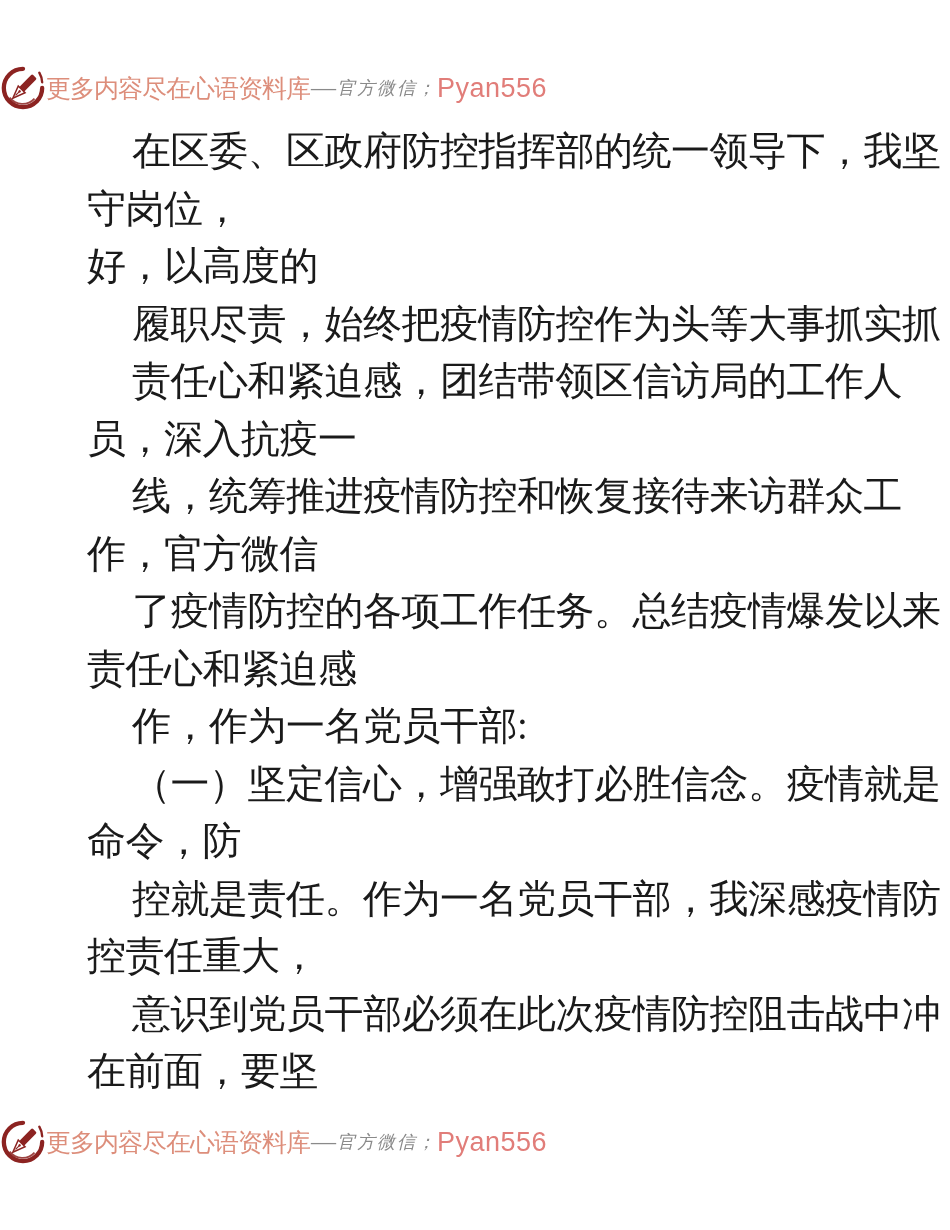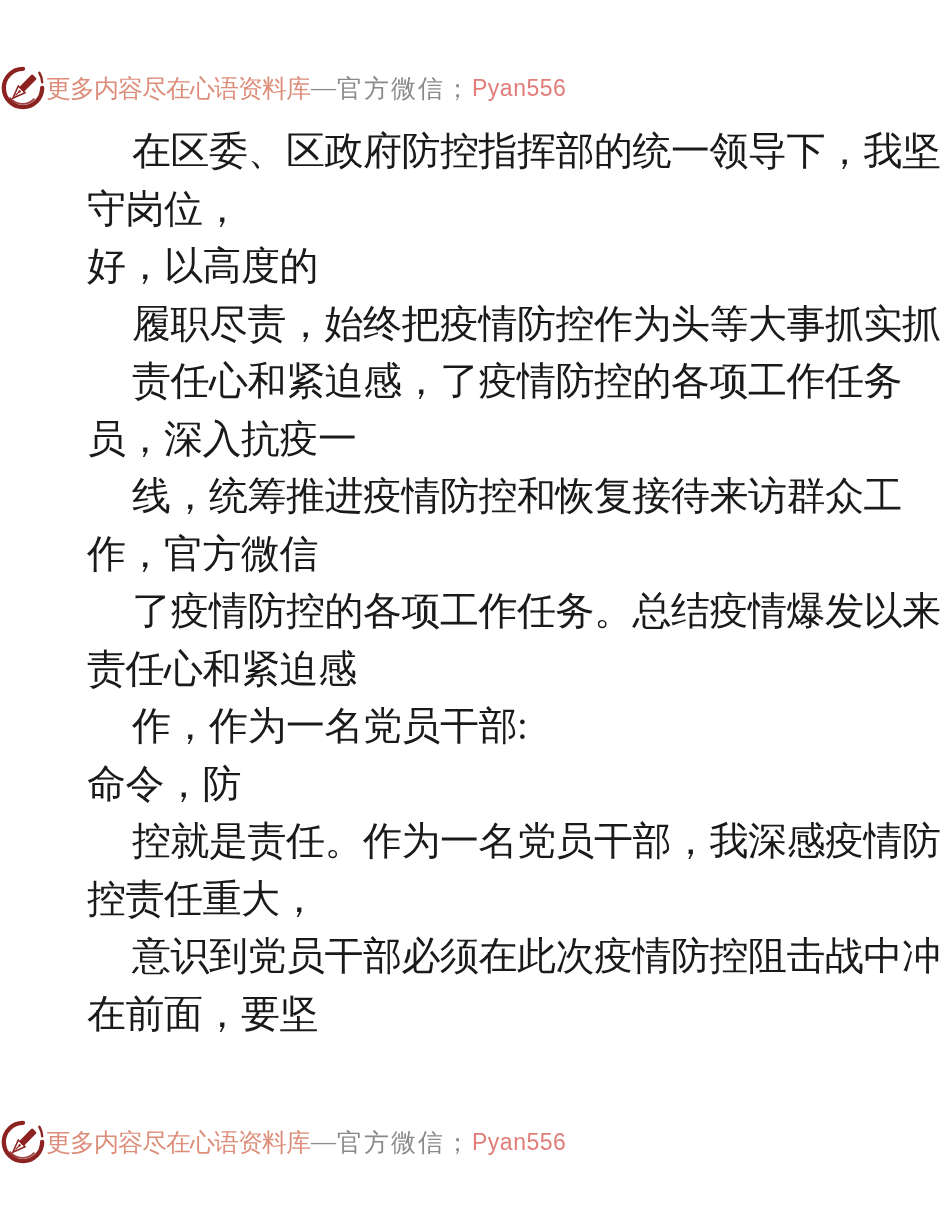--- a/index.html
+++ b/index.html
@@ -25,27 +25,27 @@
   .wm-footer{top:1116px;height:52px;}
   .wm-logo{width:46px;height:46px;flex:0 0 auto;}
   .wm-brand{
     color:var(--brand);
     font-size:25px;font-weight:400;letter-spacing:-1px;
     white-space:nowrap;
   }
   .wm-dash{color:var(--graytxt);font-size:25px;margin:0 1px;}
   .wm-label{
     color:var(--graytxt);
-    font-size:25px;letter-spacing:2px;
+    font-size:18px;font-style:italic;letter-spacing:2px;
     white-space:nowrap;
   }
   .wm-id{
     color:var(--idcol);
     font-family:"Liberation Sans","DejaVu Sans",sans-serif;
-    font-size:23px;letter-spacing:0.5px;
+    font-size:27px;letter-spacing:0.5px;
     white-space:nowrap;
   }
 
   
   .doc{
     position:absolute;left:87px;top:122px;width:790px;
     font-size:39px;line-height:57.5px;letter-spacing:-0.5px;
     color:#1a1a1a;
   }
   .line{white-space:nowrap;height:57.5px;overflow:visible;}
@@ -74,27 +74,28 @@
     <span class="wm-dash">—</span>
     <span class="wm-label">官方微信；</span>
     <span class="wm-id">Pyan556</span>
   </div>
 
   <div class="doc" style="color: rgb(26, 26, 26);">
       <div class="line indent">在区委、区政府防控指挥部的统一领导下，我坚</div>
       <div class="line">守岗位，</div>
       <div class="line">好，以高度的</div>
       <div class="line indent">履职尽责，始终把疫情防控作为头等大事抓实抓</div>
-      <div class="line indent">责任心和紧迫感，了疫情防控的各项工作任务</div>
+      <div class="line indent">责任心和紧迫感，团结带领区信访局的工作人</div>
       <div class="line">员，深入抗疫一</div>
       <div class="line indent">线，统筹推进疫情防控和恢复接待来访群众工</div>
       <div class="line">作，官方微信</div>
       <div class="line indent">了疫情防控的各项工作任务。总结疫情爆发以来</div>
       <div class="line">责任心和紧迫感</div>
       <div class="line indent">作，作为一名党员干部:</div>
+      <div class="line indent">（一）坚定信心，增强敢打必胜信念。疫情就是</div>
       <div class="line">命令，防</div>
       <div class="line indent">控就是责任。作为一名党员干部，我深感疫情防</div>
       <div class="line">控责任重大，</div>
       <div class="line indent">意识到党员干部必须在此次疫情防控阻击战中冲</div>
       <div class="line">在前面，要坚</div>
     </div>
 
   <div class="watermark wm-footer">
     <svg class="wm-logo" viewBox="0 0 48 48" aria-hidden="true">
       <path d="M24 4 a20 20 0 1 0 20 20" fill="none" stroke="#8c2321" stroke-width="4.5" stroke-linecap="round"></path>

